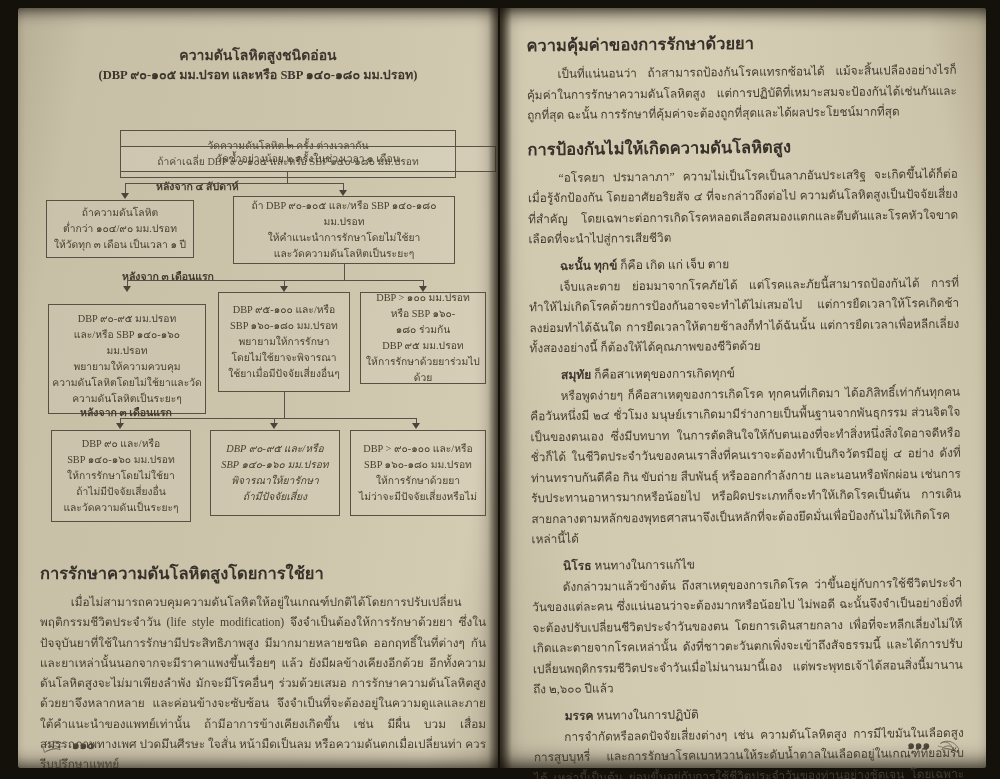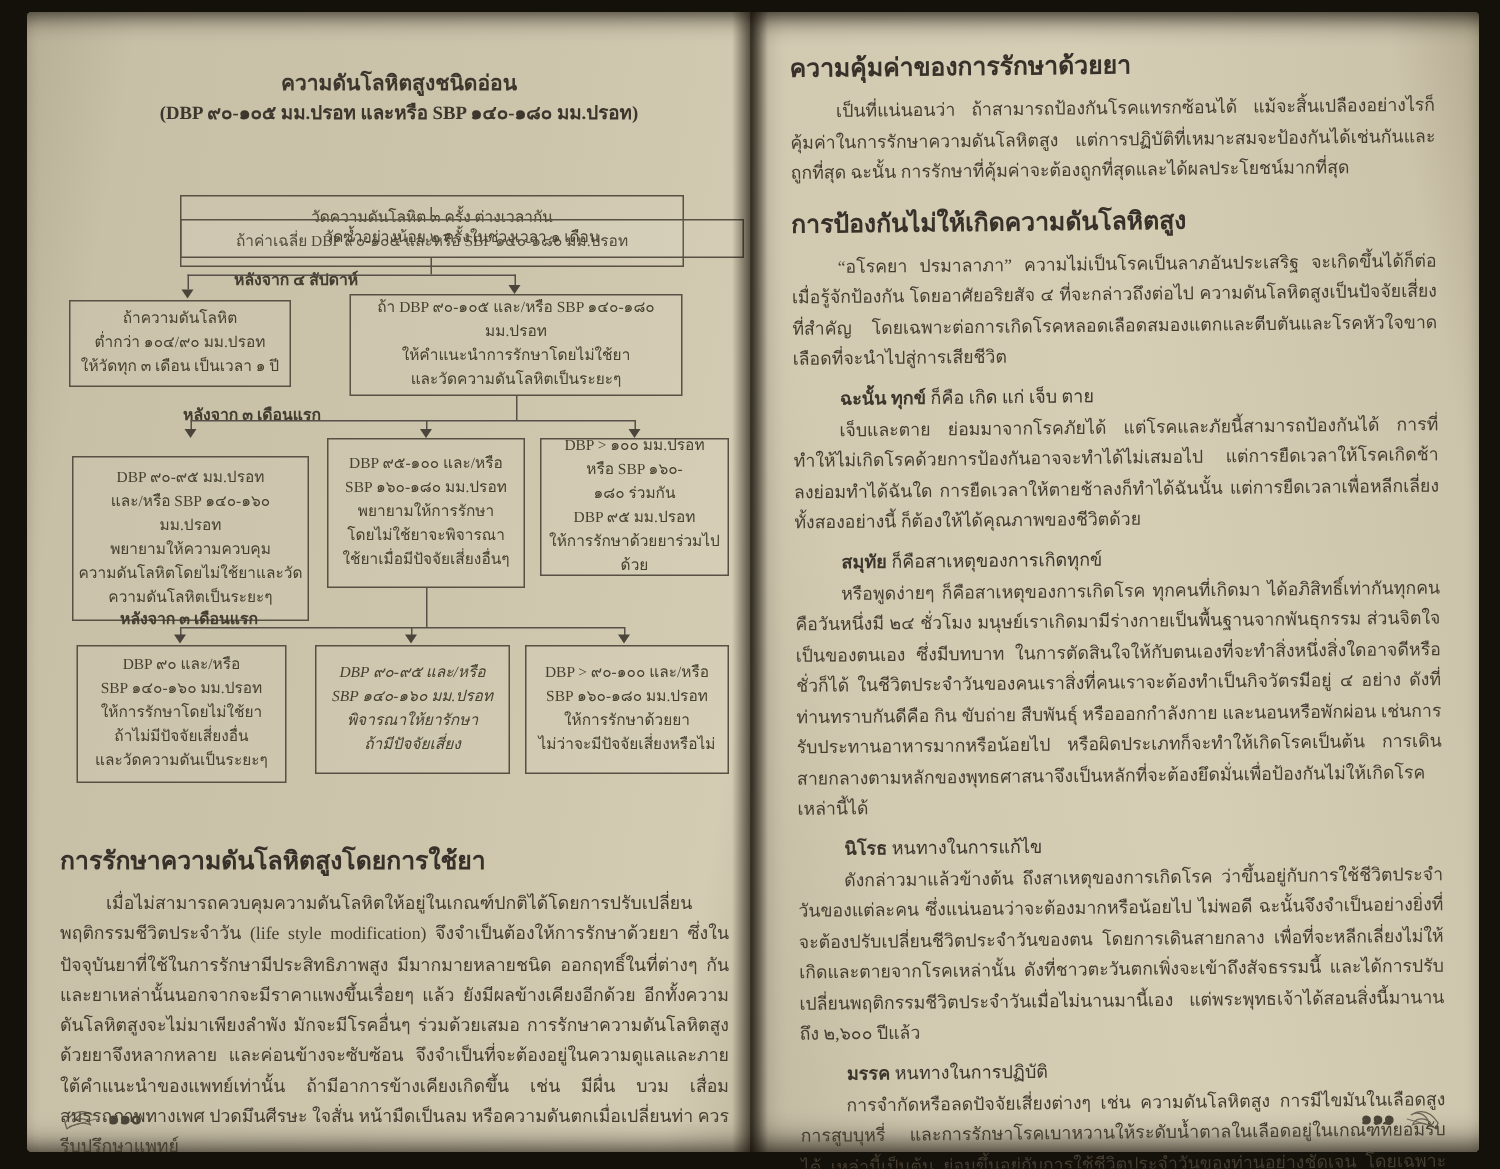--- a/index.html
+++ b/index.html
@@ -12,21 +12,20 @@
   .spread{position:absolute;inset:0;}
   .page{
     position:absolute;top:8px;height:760px;
     color:#3d362c;
   }
   .page-left{
     left:18px;width:480px;
     background:linear-gradient(100deg,#b7ae96 0%,#c8bfa7 12%,#cdc4ac 55%,#d4cbb3 88%,#bdb49c 100%);
     box-shadow:inset 0 14px 18px -14px #14100a, inset 0 -16px 20px -16px #14100a, inset -14px 0 22px -16px #14100a;
     border-radius:3px 0 0 3px;
-    padding-left:16px;
   }
   .page-right{
     left:500px;width:486px;
     background:linear-gradient(260deg,#b3aa90 0%,#ccc3ab 10%,#d6cdb5 45%,#d2c9b1 80%,#c0b79f 100%);
     box-shadow:inset 0 16px 18px -14px #14100a, inset 0 -18px 22px -16px #14100a, inset 14px 0 22px -16px #14100a;
     border-radius:0 3px 3px 0;
   }
   .gutter{
     position:absolute;top:8px;left:488px;width:24px;height:760px;
     background:linear-gradient(90deg,rgba(20,14,6,0) 0%,rgba(20,14,6,.55) 45%,rgba(20,14,6,.65) 55%,rgba(20,14,6,0) 100%);

